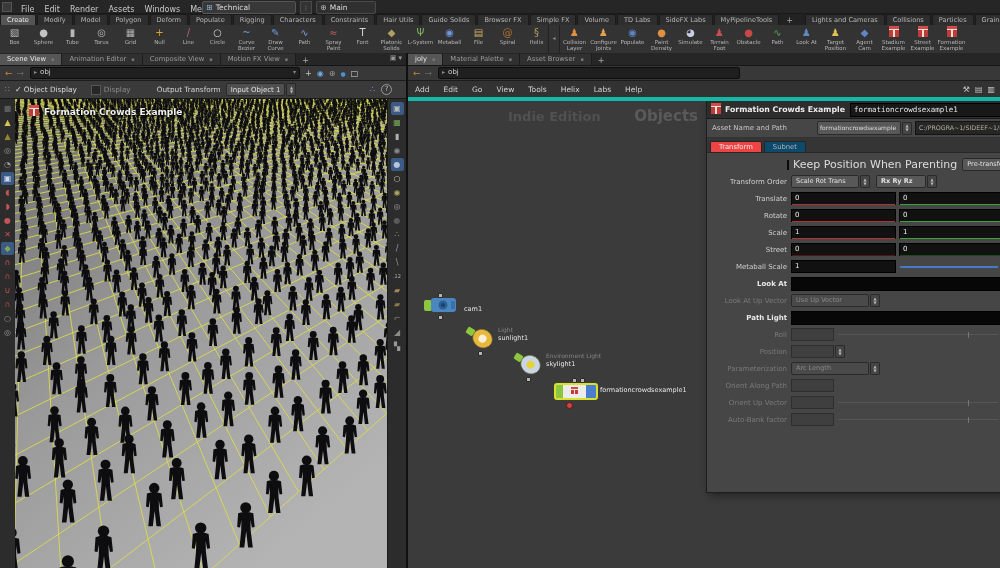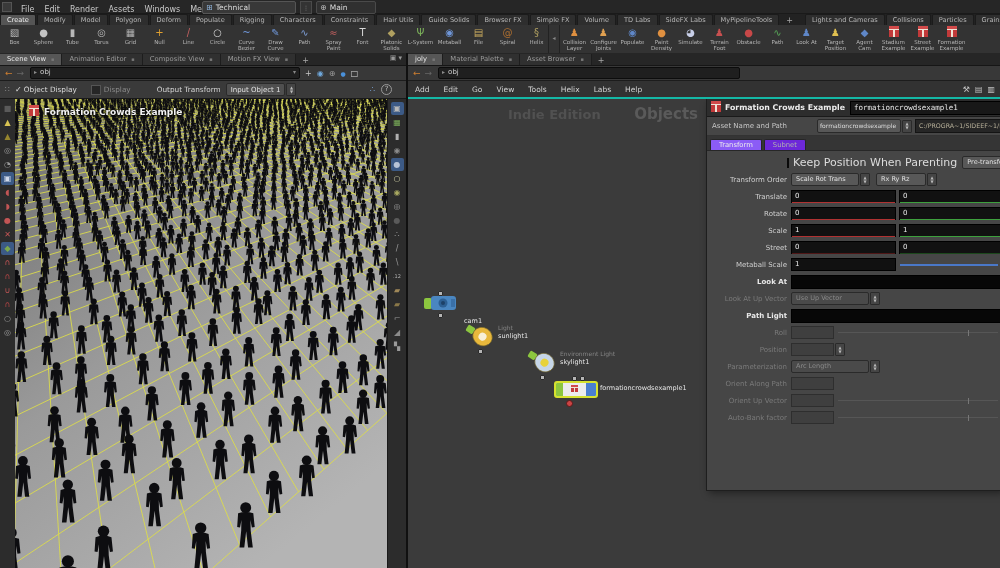--- a/index.html
+++ b/index.html
@@ -76,21 +76,21 @@
   .vtb{position:absolute;top:0;bottom:0;background:#2c2c2c;display:flex;flex-direction:column;align-items:center;padding-top:3px;}
   #vp-ltb{left:0;width:15px;border-right:1px solid #1a1a1a;}
   #vp-rtb{right:0;width:18px;border-left:1px solid #1a1a1a;}
   .vtb-icon{width:13px;height:13px;line-height:13px;text-align:center;font-size:8px;margin-bottom:1px;border-radius:2px;}
   .vtb-icon.hl{background:#3c5a86;}
   .vtb-icon.txt{font-size:5px;}
   #scene-wrap{position:absolute;left:15px;top:0;width:373px;height:471px;overflow:hidden;}
   #vp-title{position:absolute;left:24px;top:8px;display:flex;align-items:center;z-index:5;}
   #vp-title span{margin-left:5px;font-size:9px;font-weight:bold;color:#f2f2f2;text-shadow:0 1px 2px #000,0 0 3px #000;}
   
-  #net-menubar{height:16px;background:#323232;border-bottom:2px solid #14b8a6;display:flex;align-items:center;}
+  #net-menubar{height:16px;background:#323232;border-bottom:4px solid #14b8a6;display:flex;align-items:center;}
   .net-menu-item{font-size:7.5px;color:#d2d2d2;padding:0 7px;}
   #net-menubar-right{margin-left:auto;padding-right:5px;color:#c8c8c8;font-size:8px;display:flex;}
   #net-menubar-right span{margin-left:5px;}
   #net-canvas{position:relative;height:472px;background:#3b3b3b;overflow:hidden;}
   #watermark{position:absolute;left:100px;top:8px;font-size:13px;font-weight:bold;color:#515151;}
   #context-label{position:absolute;right:302px;top:6px;font-size:15px;font-weight:bold;color:#5a5a5a;}
   .node{position:absolute;}
   .node-label{position:absolute;white-space:nowrap;font-size:6.5px;color:#e6e6e6;}
   .node-type-label{position:absolute;white-space:nowrap;font-size:6px;color:#848484;}
   .node-dot{position:absolute;width:3px;height:3px;background:#b5b5b5;border:1px solid #2a2a2a;border-radius:1px;}
@@ -102,22 +102,22 @@
   
   #param-panel{position:absolute;left:299px;top:0;width:295px;height:391px;background:#464646;box-shadow:0 0 0 1px #1e1e1e,2px 3px 8px rgba(0,0,0,.45);z-index:10;}
   #pp-header{height:17px;background:#2d2d2d;border-bottom:1px solid #1a1a1a;display:flex;align-items:center;padding-left:4px;}
   #pp-title{font-size:7.8px;font-weight:bold;color:#ececec;margin-left:4px;white-space:nowrap;}
   #pp-name-field{margin-left:5px;flex:1;height:12px;background:#181818;border:1px solid #000;font-family:"DejaVu Sans Mono","Liberation Mono",monospace;font-size:7.5px;color:#e8e8e8;line-height:12px;padding-left:3px;overflow:hidden;white-space:nowrap;}
   #pp-asset-row{height:18px;display:flex;align-items:center;border-bottom:1px solid #333;}
   #pp-asset-label{font-size:7px;color:#c5c5c5;padding-left:5px;width:105px;}
   #pp-asset-dd{width:78px;height:12px;background:#585858;border:1px solid #2a2a2a;border-radius:2px;font-size:6px;color:#ddd;line-height:12px;padding:0 2px;overflow:hidden;white-space:nowrap;}
   #pp-asset-path{flex:1;height:12px;background:#262626;border:1px solid #141414;font-size:6.3px;color:#b9b29b;line-height:12px;padding-left:3px;margin-left:3px;overflow:hidden;white-space:nowrap;}
   #pp-tabs{height:14px;background:#353535;border-bottom:1px solid #272727;display:flex;align-items:flex-end;padding-left:3px;}
-  .pp-tab{font-size:6.8px;color:#b0b0b0;background:#6d28d9;border:1px solid #262626;border-bottom:none;border-radius:2px 2px 0 0;padding:1px 8px;margin-right:2px;}
-  .pp-tab.active{background:#8b5cf6;color:#ececec;}
+  .pp-tab{font-size:6.8px;color:#b0b0b0;background:#0c4a6e;border:1px solid #262626;border-bottom:none;border-radius:2px 2px 0 0;padding:1px 8px;margin-right:2px;}
+  .pp-tab.active{background:#ef4444;color:#ececec;}
   #pp-body{position:relative;padding-top:3px;}
   .prow{height:17px;display:flex;align-items:center;}
   .prow .plabel{width:80px;text-align:right;font-size:7px;color:#cfcfcf;padding-right:4px;white-space:nowrap;flex:0 0 80px;overflow:hidden;}
   .prow.bright .plabel{color:#e8e8e8;font-weight:bold;}
   .prow.dim .plabel{color:#7a7a7a;}
   .pfield{height:11px;background:#111;border:1px solid #000;font-size:7px;color:#ececec;line-height:11px;padding-left:3px;position:relative;}
   .pfield .axis{position:absolute;left:0;right:0;bottom:-1px;height:1px;}
   .prow.dim .pfield{background:#3f3f3f;border-color:#2e2e2e;color:#8a8a8a;}
   .pbtn{height:11px;background:#585858;border:1px solid #2a2a2a;border-radius:2px;font-size:6.5px;color:#e0e0e0;line-height:11px;padding:0 4px;white-space:nowrap;}
   .prow.dim .pbtn{background:#4a4a4a;color:#8a8a8a;}
@@ -2191,29 +2191,29 @@
       <div id="net-canvas">
         <span id="watermark">Indie Edition</span>
         <span id="context-label">Objects</span>
         <div id="nodes">
             <div class="node" style="left: 16px; top: 196px;"><svg width="36" height="17">
                 <rect x="0" y="3" width="8" height="11" rx="2" fill="#8cc63f"></rect>
                 <rect x="7" y="1" width="25" height="14" rx="3" fill="#4a86c0"></rect>
                 <circle cx="19" cy="8" r="4.5" fill="#2d5f92"></circle>
                 <circle cx="19" cy="8" r="2" fill="#1d4168"></circle>
                 <rect x="27" y="4" width="4" height="8" fill="#3a70a8"></rect>
-              </svg><span class="node-dot" style="left: 14px; top: -4px;"></span><span class="node-dot" style="left: 14px; top: 18px;"></span><span class="node-label" style="left: 40px; top: 22px;">cam1</span></div>
+              </svg><span class="node-dot" style="left: 14px; top: -4px;"></span><span class="node-dot" style="left: 14px; top: 18px;"></span><span class="node-label" style="left: 40px; top: 8px;">cam1</span></div>
             <div class="node" style="left: 56px; top: 222px;"><svg width="32" height="28">
                 <g transform="rotate(33 16 14)">
                   <rect x="1" y="11" width="8" height="7" rx="1.5" fill="#8cc63f"></rect>
                   <ellipse cx="19" cy="14" rx="10" ry="9" fill="#e8b83c" stroke="#7a6a28" stroke-width="0.6"></ellipse>
                   <circle cx="19" cy="14" r="4" fill="#f8f0d8"></circle>
                 </g>
               </svg><span class="node-dot" style="left: 14px; top: 28px;"></span><span class="node-type-label" style="left: 34px; top: 3px;">Light</span><span class="node-label" style="left: 34px; top: 11px;">sunlight1</span></div>
-            <div class="node" style="left: 118px; top: 248px;"><svg width="32" height="28">
+            <div class="node" style="left: 104px; top: 248px;"><svg width="32" height="28">
                 <g transform="rotate(33 16 14)">
                   <rect x="1" y="11" width="8" height="7" rx="1.5" fill="#8cc63f"></rect>
                   <ellipse cx="19" cy="14" rx="10" ry="9" fill="#c6d6e8" stroke="#7a6a28" stroke-width="0.6"></ellipse>
                   <circle cx="19" cy="14" r="4" fill="#e8d23a"></circle>
                 </g>
               </svg><span class="node-dot" style="left: 14px; top: 28px;"></span><span class="node-type-label" style="left: 34px; top: 3px;">Environment Light</span><span class="node-label" style="left: 34px; top: 11px;">skylight1</span></div>
             <div class="node" style="left: 146px; top: 282px;">
               <div id="crowd-node">
                 <span class="cn-flag"></span>
                 <span class="cn-mid">
@@ -2261,21 +2261,21 @@
               <span class="pbtn" style="width:8px;text-align:center;padding:0 1px">▾</span>
             </div>
             <div id="param-rows">
                 <div class="prow">
                   <span class="plabel">Transform Order</span>
                   <span class="pbtn" style="width: 58px;">Scale Rot Trans</span>
                   <span class="spin" style="margin-right: 6px;">
                     <i>▲</i>
                     <i>▼</i>
                   </span>
-                  <span class="pbtn" style="width: 40px;">Rx Ry Rz</span>
+                  <span class="pbtn" style="width: 40px; font-weight: bold;">Rx Ry Rz</span>
                   <span class="spin" style="margin-right: 6px;">
                     <i>▲</i>
                     <i>▼</i>
                   </span>
                 </div>
                 <div class="prow">
                   <span class="plabel">Translate</span>
                   <span class="pfield" style="width: 100px; margin-right: 3px;">0<span class="axis" style="background: rgb(176, 50, 50);"></span></span>
                   <span class="pfield" style="flex: 1 1 0%; border-right: none; margin-right: 0px;">0<span class="axis" style="background: rgb(61, 160, 61);"></span></span>
                 </div>

